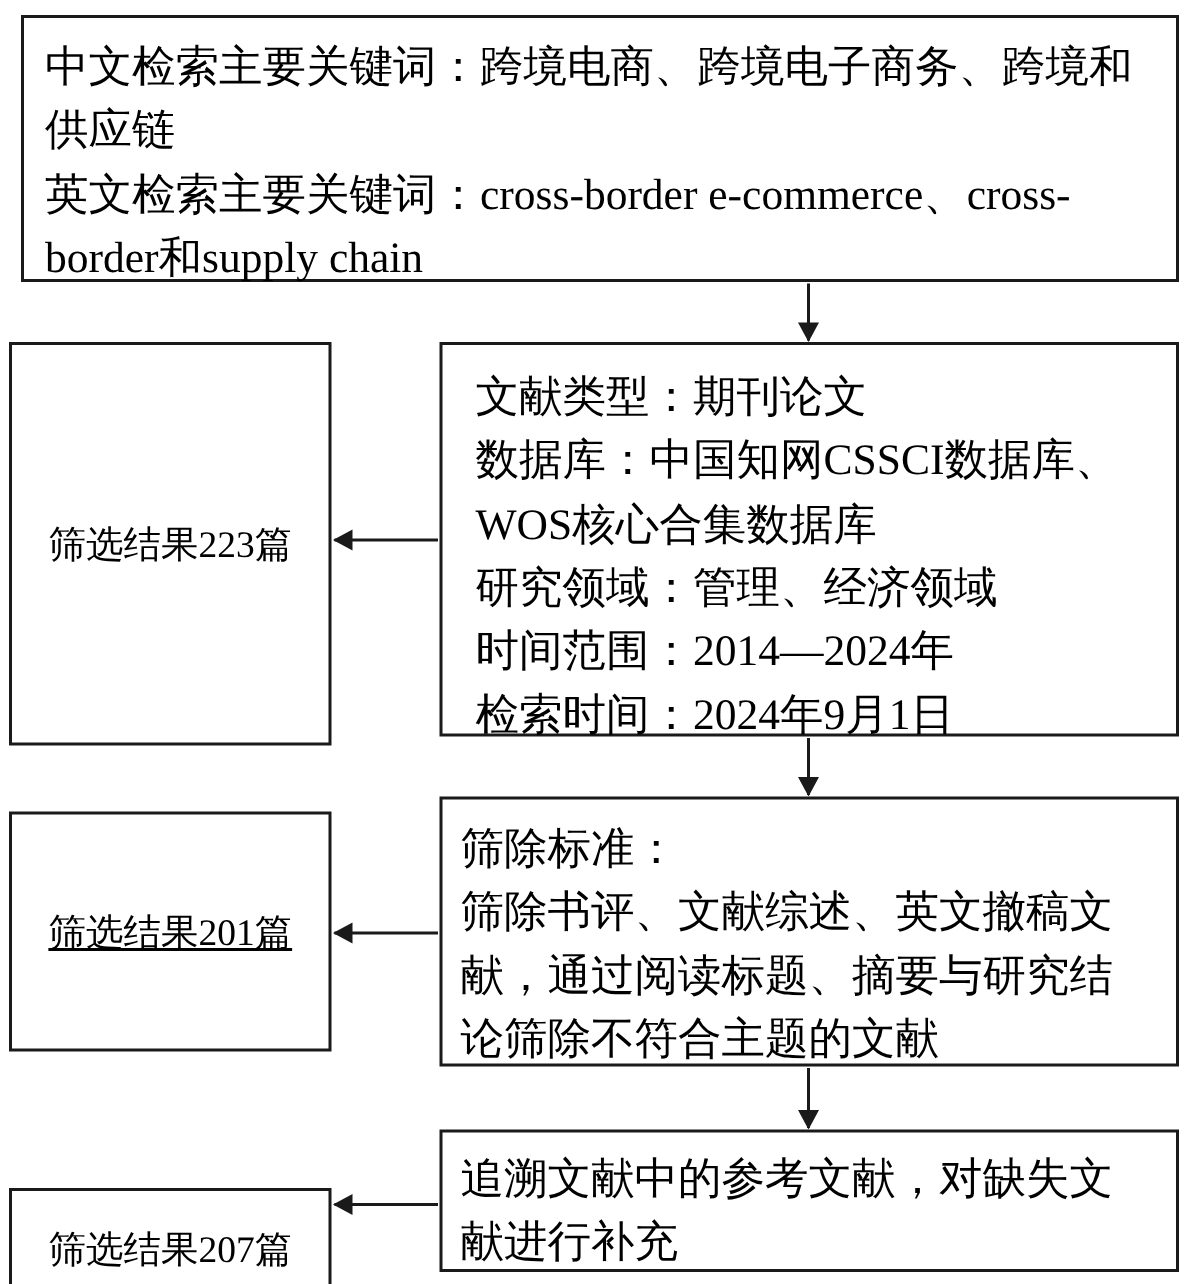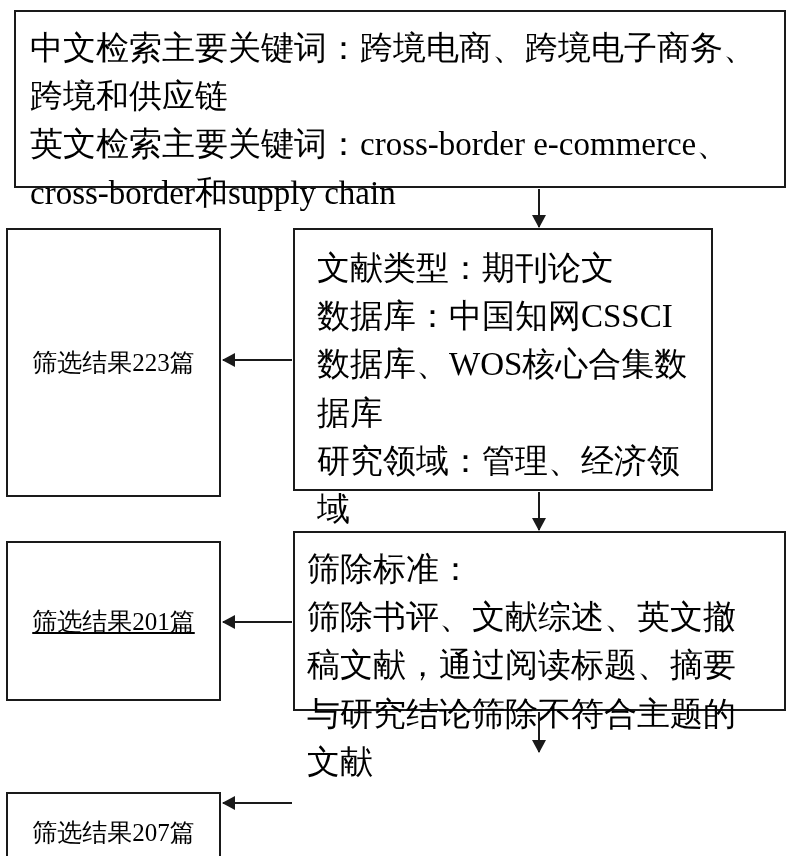--- a/index.html
+++ b/index.html
@@ -20,37 +20,37 @@
     width: 800px;
     height: 856px;
   }
   .box {
     position: absolute;
     border: 2px solid #1a1a1a;
     background: #ffffff;
     box-sizing: border-box;
   }
   .box-text {
-    font-size: 33px;
+    font-size: 29px;
     line-height: 1.46;
     white-space: pre-wrap;
   }
   
   #box-keywords {
     left: 14px;
     top: 10px;
     width: 772px;
     height: 178px;
     padding: 12px 14px 0 14px;
   }
   
   #box-criteria {
     left: 293px;
     top: 228px;
-    width: 420px;
+    width: 493px;
     height: 263px;
     padding: 14px 16px 0 22px;
   }
   
   #box-result1 {
     left: 6px;
     top: 228px;
     width: 215px;
     height: 269px;
   }
@@ -194,20 +194,23 @@
   </div>
 
   <div class="box" id="box-result2">
     <div class="result-inner">筛选结果201篇</div>
   </div>
 
   <div class="h-arrow" id="arrow-exclusion-to-result2"></div>
 
   <div class="v-arrow" id="arrow-exclusion-to-trace"></div>
 
+  <div class="box" id="box-trace">
+    <div class="box-text">追溯文献中的参考文献，对缺失文献进行补充</div>
+  </div>
 
   <div class="box" id="box-result3">
     <div class="result-inner">筛选结果207篇</div>
   </div>
 
   <div class="h-arrow" id="arrow-trace-to-result3"></div>
 
 </div>
 
 </body></html>

